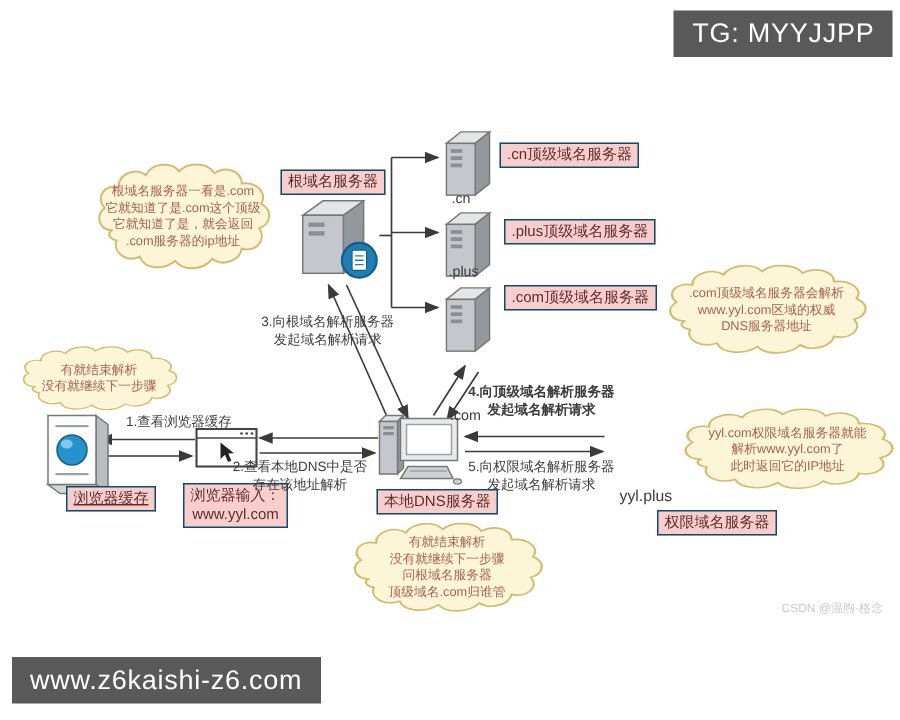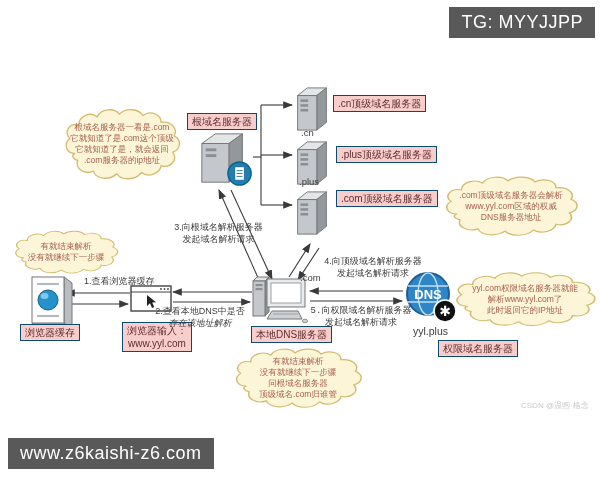--- a/index.html
+++ b/index.html
@@ -203,62 +203,49 @@
       <rect x="5.5" y="10" width="7" height="2.2" fill="#8a8f94"></rect>
       <rect x="5.5" y="14" width="7" height="2.2" fill="#8a8f94"></rect>
       <rect x="17" y="5" width="38" height="28" fill="#e8eaeb" stroke="#777" stroke-width="1"></rect>
       <rect x="21" y="9" width="30" height="20" fill="#ffffff" stroke="#9aa0a6" stroke-width="1"></rect>
       <polygon points="22,37 48,37 52,45 17,45" fill="#cfd2d5" stroke="#777" stroke-width="1"></polygon>
       <line x1="23" y1="40" x2="48" y2="40" stroke="#9aa0a6" stroke-width="1"></line>
       <ellipse cx="55" cy="47" rx="2.6" ry="1.8" fill="#cfd2d5" stroke="#777" stroke-width="0.8"></ellipse>
     </svg>
   </div>
 
-  <div class="dev" style="left:404px;top:270px;width:52px;height:54px;">
-    <svg viewBox="0 0 52 54">
-      <circle cx="24" cy="24" r="21" fill="#2e86c6" stroke="#1b5f96" stroke-width="2"></circle>
-      <ellipse cx="24" cy="24" rx="10" ry="21" fill="none" stroke="#bfe0f5" stroke-width="1.4"></ellipse>
-      <line x1="4" y1="16" x2="44" y2="16" stroke="#bfe0f5" stroke-width="1.4"></line>
-      <line x1="3" y1="32" x2="45" y2="32" stroke="#bfe0f5" stroke-width="1.4"></line>
-      <text x="24" y="29" text-anchor="middle" font-size="13" font-weight="bold" fill="#ffffff" font-family="Liberation Sans, sans-serif">DNS</text>
-      <g>
-        <circle cx="41" cy="41" r="11" fill="#111" stroke="#fff" stroke-width="1.6"></circle>
-        <text x="41" y="46" text-anchor="middle" font-size="14" fill="#ffffff" font-family="Liberation Sans, sans-serif">✱</text>
-      </g>
-    </svg>
-  </div>
 
   <div class="plabel" style="left:187px;top:113px;">根域名服务器</div>
   <div class="plabel" style="left:333px;top:95px;">.cn顶级域名服务器</div>
   <div class="plabel" style="left:336px;top:146px;">.plus顶级域名服务器</div>
   <div class="plabel" style="left:336px;top:190px;">.com顶级域名服务器</div>
-  <div class="plabel" style="left:20px;top:324px;">浏览器缓存</div>
+  <div class="plabel" style="left:44px;top:324px;text-decoration:underline;">浏览器缓存</div>
   <div class="plabel" style="left:122px;top:322px;">
     <span style="display:block;">浏览器输入：</span>
     <span style="display:block;">www.yyl.com</span>
   </div>
   <div class="plabel" style="left:251px;top:326px;">本地DNS服务器</div>
   <div class="plabel" style="left:398px;top:340px;margin-left:40px;">权限域名服务器</div>
 
   <div class="cap" style="left:301px;top:127px;text-align:right;">.cn</div>
   <div class="cap" style="left:299px;top:176px;">.plus</div>
   <div class="cap" style="left:300px;top:224px;margin-top:48px;">.com</div>
   <div class="cap" style="left:413px;top:325px;font-size:10.5px;">yyl.plus</div>
 
   <div class="step" style="left:84px;top:275px;">1.查看浏览器缓存</div>
   <div class="step" style="left:148px;top:305px;width:104px;">
     <span style="display:block;">2.查看本地DNS中是否</span>
-    <span style="display:block;font-style:italic;">存在该地址解析</span>
-  </div>
-  <div class="step" style="left:146px;top:221px;width:145px;">
+    <span style="display:block;">存在该地址解析</span>
+  </div>
+  <div class="step" style="left:146px;top:208px;width:145px;">
     <span style="display:block;">3.向根域名解析服务器</span>
     <span style="display:block;">发起域名解析请求</span>
   </div>
-  <div class="step" style="left:312px;top:255px;width:122px;">
+  <div class="step" style="left:300px;top:255px;width:122px;font-weight:bold;">
     <span style="display:block;">4.向顶级域名解析服务器</span>
     <span style="display:block;">发起域名解析请求</span>
   </div>
-  <div class="step" style="left:300px;top:305px;width:122px;font-family:Liberation Mono, monospace;">
+  <div class="step" style="left:300px;top:305px;width:122px;">
     <span style="display:block;">5.向权限域名解析服务器</span>
     <span style="display:block;">发起域名解析请求</span>
   </div>
 
 </div>
 
 </body></html>

